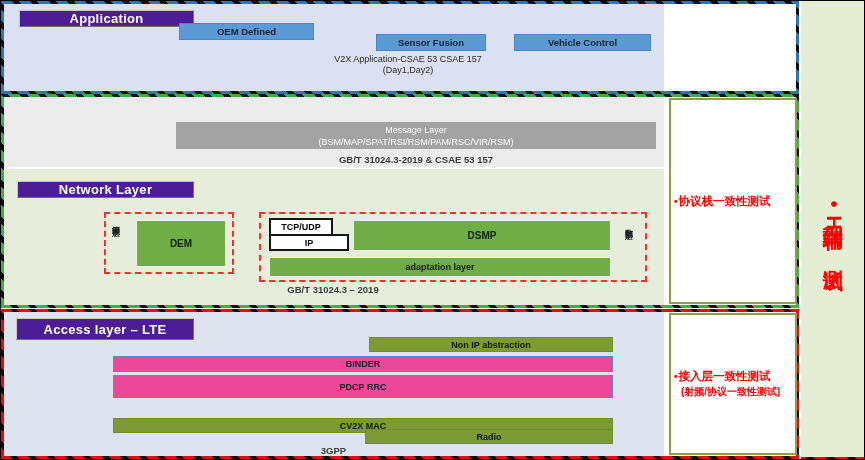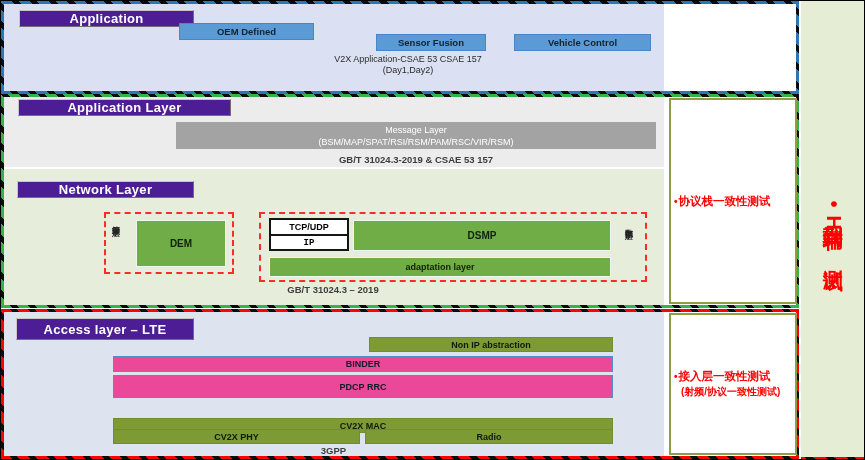--- a/index.html
+++ b/index.html
@@ -81,23 +81,20 @@
     <span>Sensor Fusion</span>
   </div>
   <div class="abs bluebox" style="left:513px;top:33px;width:137px;height:17px;">
     <span>Vehicle Control</span>
   </div>
   <div class="abs caption" style="left:282px;top:53px;width:250px;">
     <div>V2X Application-CSAE 53 CSAE 157</div>
     <div>(Day1,Day2)</div>
   </div>
 
-  <div class="abs hdr" style="left:17px;top:98px;width:213px;height:17px;">
-    <span>Application Layer</span>
-  </div>
   <div class="abs msgbox" style="left:175px;top:121px;width:480px;height:27px;">
     <div>Message Layer</div>
     <div>(BSM/MAP/SPAT/RSI/RSM/PAM/RSC/VIR/RSM)</div>
   </div>
   <div class="abs caption caption-bold" style="left:290px;top:153px;width:250px;">
     <span>GB/T 31024.3-2019 &amp; CSAE 53 157</span>
   </div>
 
   <div class="abs hdr" style="left:16px;top:180px;width:177px;height:17px;">
     <span>Network Layer</span>
@@ -105,24 +102,24 @@
 
   <div class="abs reddash" style="left:103px;top:211px;width:130px;height:62px;"></div>
   <div class="abs vtext" style="left:109px;top:219px;height:48px;">
     <span>管理子层</span>
   </div>
   <div class="abs greenbox" style="left:135px;top:219px;width:90px;height:47px;">
     <span>DEM</span>
   </div>
 
   <div class="abs reddash" style="left:258px;top:211px;width:388px;height:70px;"></div>
-  <div class="abs whitebox" style="left:268px;top:217px;width:80px;height:18px;">
+  <div class="abs whitebox" style="left:268px;top:217px;width:64px;height:18px;">
     <span>TCP/UDP</span>
   </div>
-  <div class="abs whitebox" style="left:268px;top:233px;width:80px;height:17px;font-family:Liberation Mono, monospace;">
+  <div class="abs whitebox" style="left:268px;top:233px;width:80px;height:17px;">
     <span>IP</span>
   </div>
   <div class="abs greenbox" style="left:352px;top:219px;width:258px;height:31px;">
     <span>DSMP</span>
   </div>
   <div class="abs greenbox" style="left:268px;top:256px;width:342px;height:20px;font-size:9px;font-weight:600;">
     <span>adaptation layer</span>
   </div>
   <div class="abs vtext" style="left:622px;top:222px;height:50px;">
     <span>数据子层</span>
@@ -139,23 +136,20 @@
   </div>
   <div class="abs bar bar-blue" style="left:112px;top:355px;width:500px;height:16px;">
     <span>BINDER</span>
   </div>
   <div class="abs bar bar-blue" style="left:112px;top:374px;width:500px;height:23px;">
     <span>PDCP RRC</span>
   </div>
   <div class="abs bar bar-olive" style="left:112px;top:410px;width:500px;height:15px;margin-top:7px;">
     <span>CV2X MAC</span>
   </div>
-  <div class="abs bar bar-olive" style="left:112px;top:428px;width:247px;height:15px;">
-    <span>CV2X PHY</span>
-  </div>
   <div class="abs bar bar-olive" style="left:364px;top:428px;width:248px;height:15px;">
     <span>Radio</span>
   </div>
   <div class="abs caption caption-bold" style="left:285px;top:444px;width:95px;">
     <span>3GPP</span>
   </div>
 
   <div class="abs annbox" style="left:668px;top:97px;width:128px;height:206px;">
     <div class="anntext"><span class="blt">•</span><span>协议栈一致性测试</span></div>
   </div>

